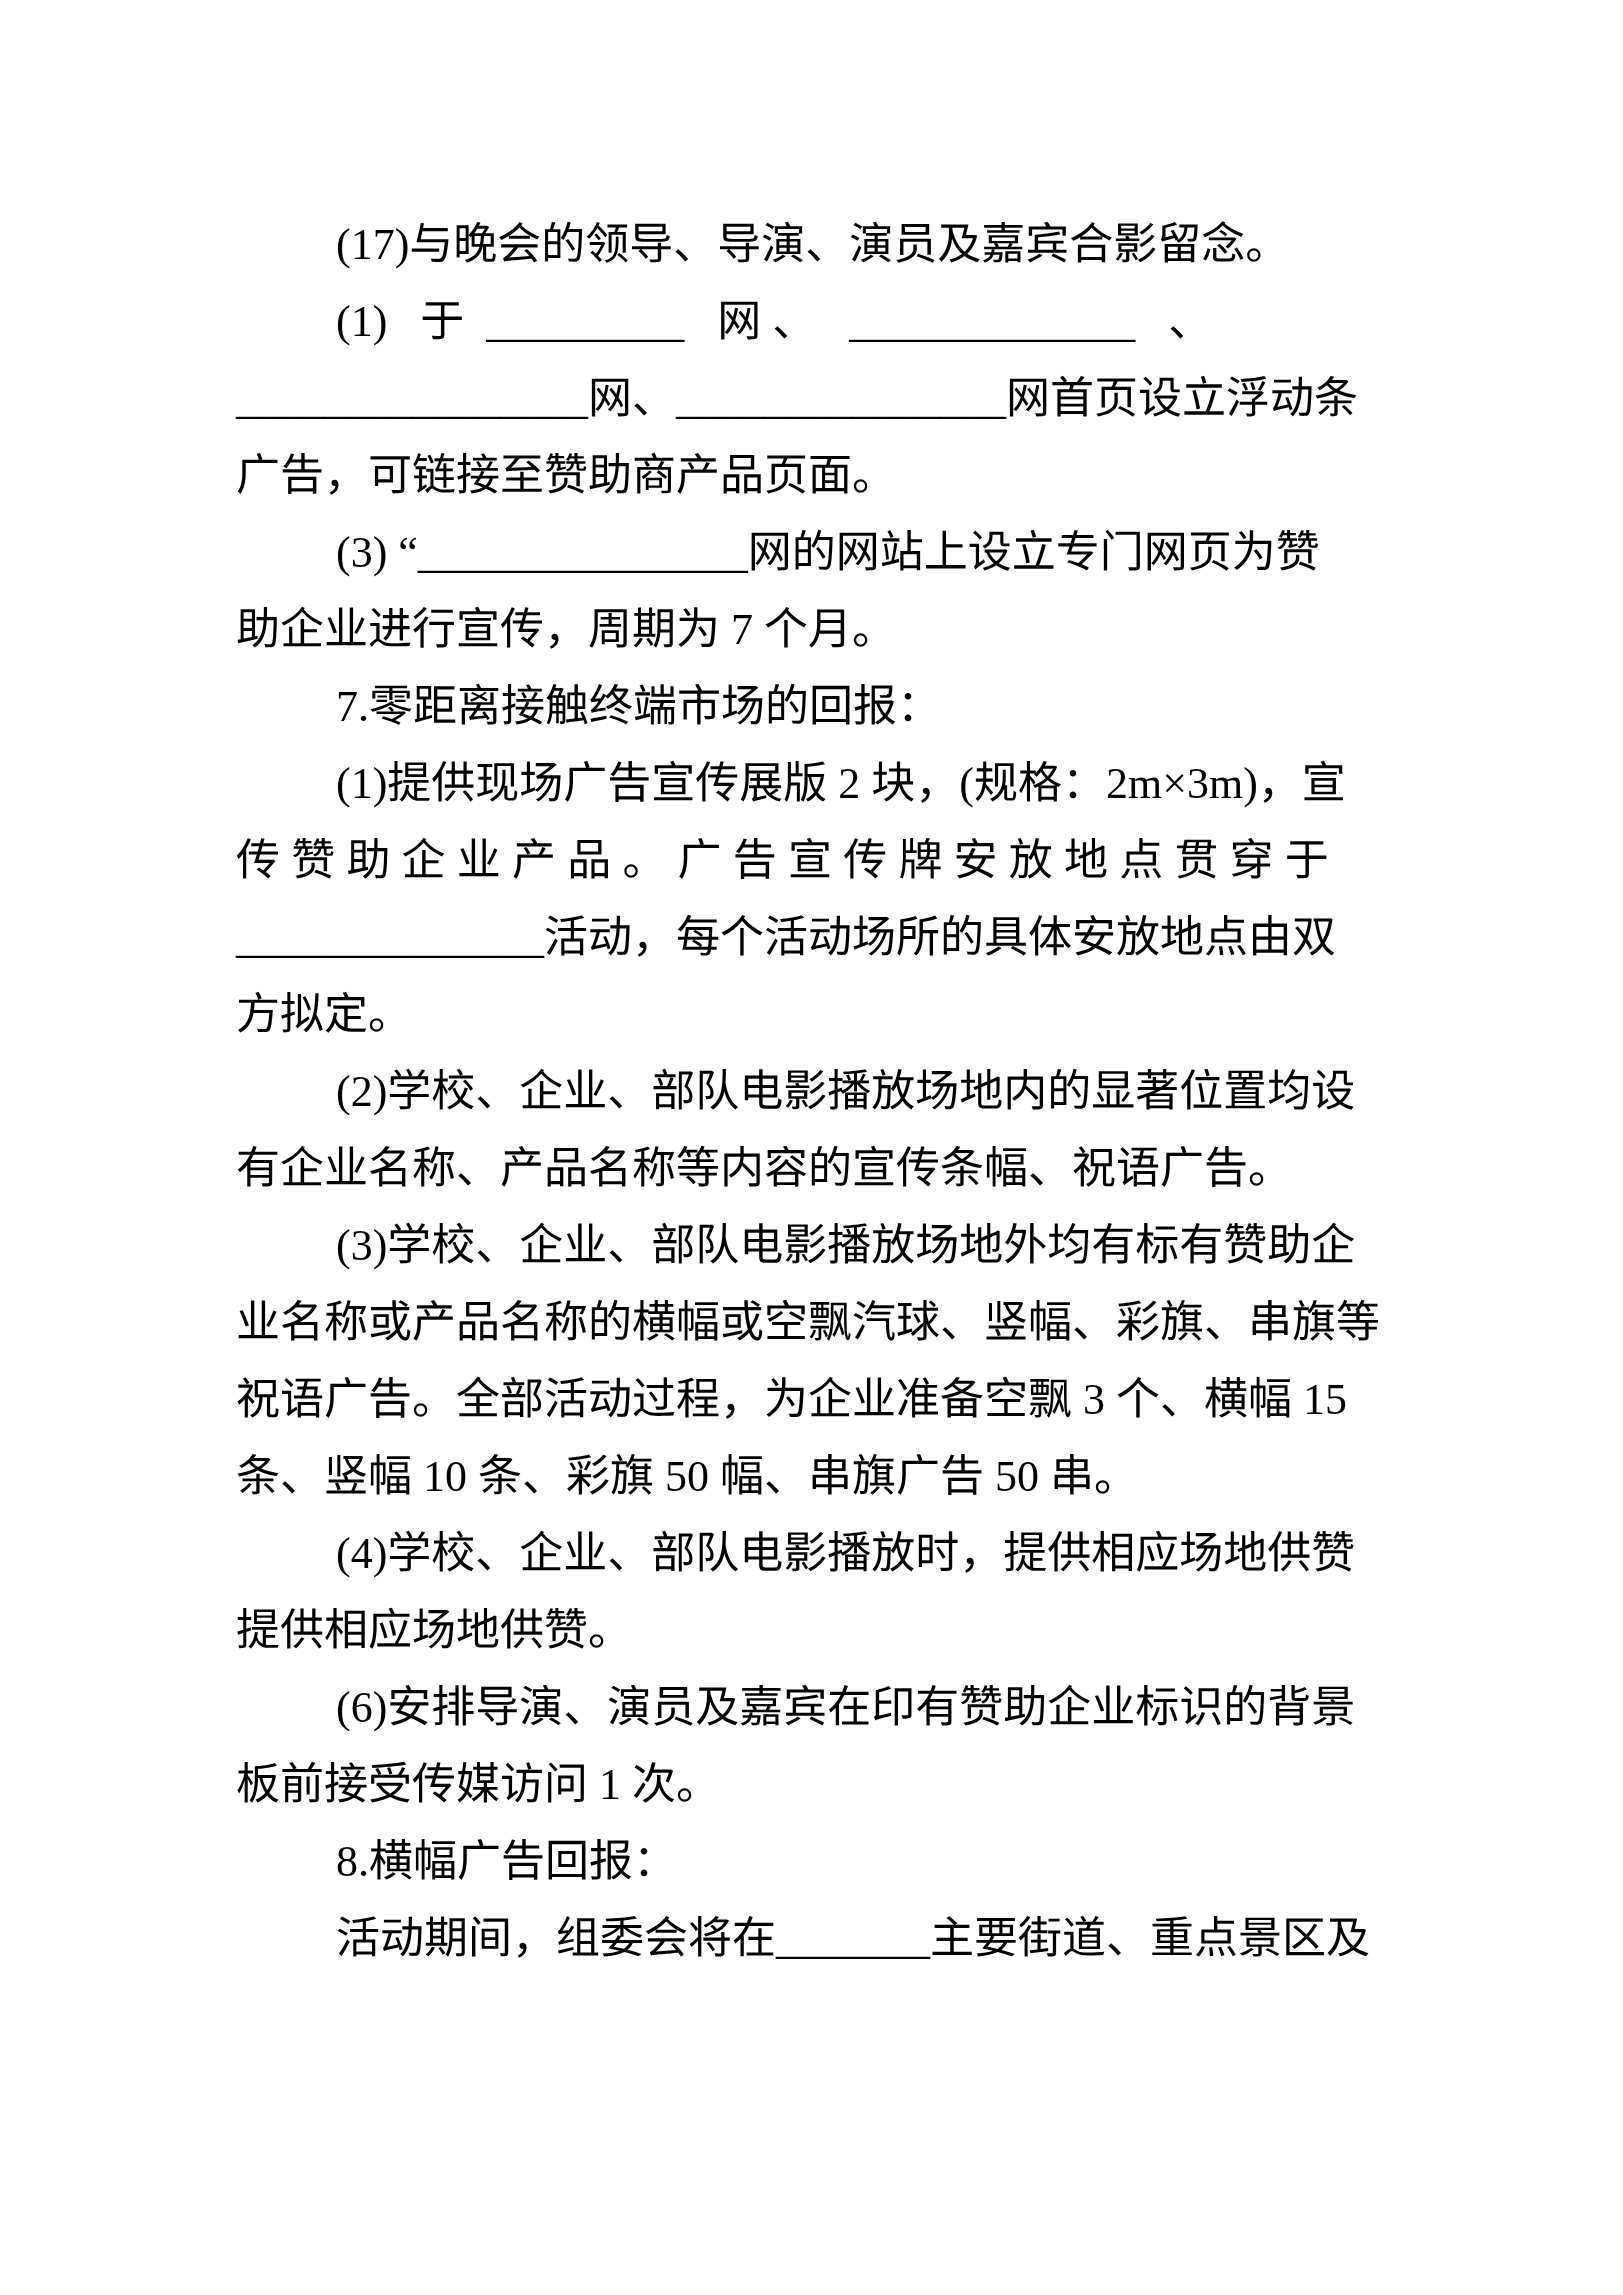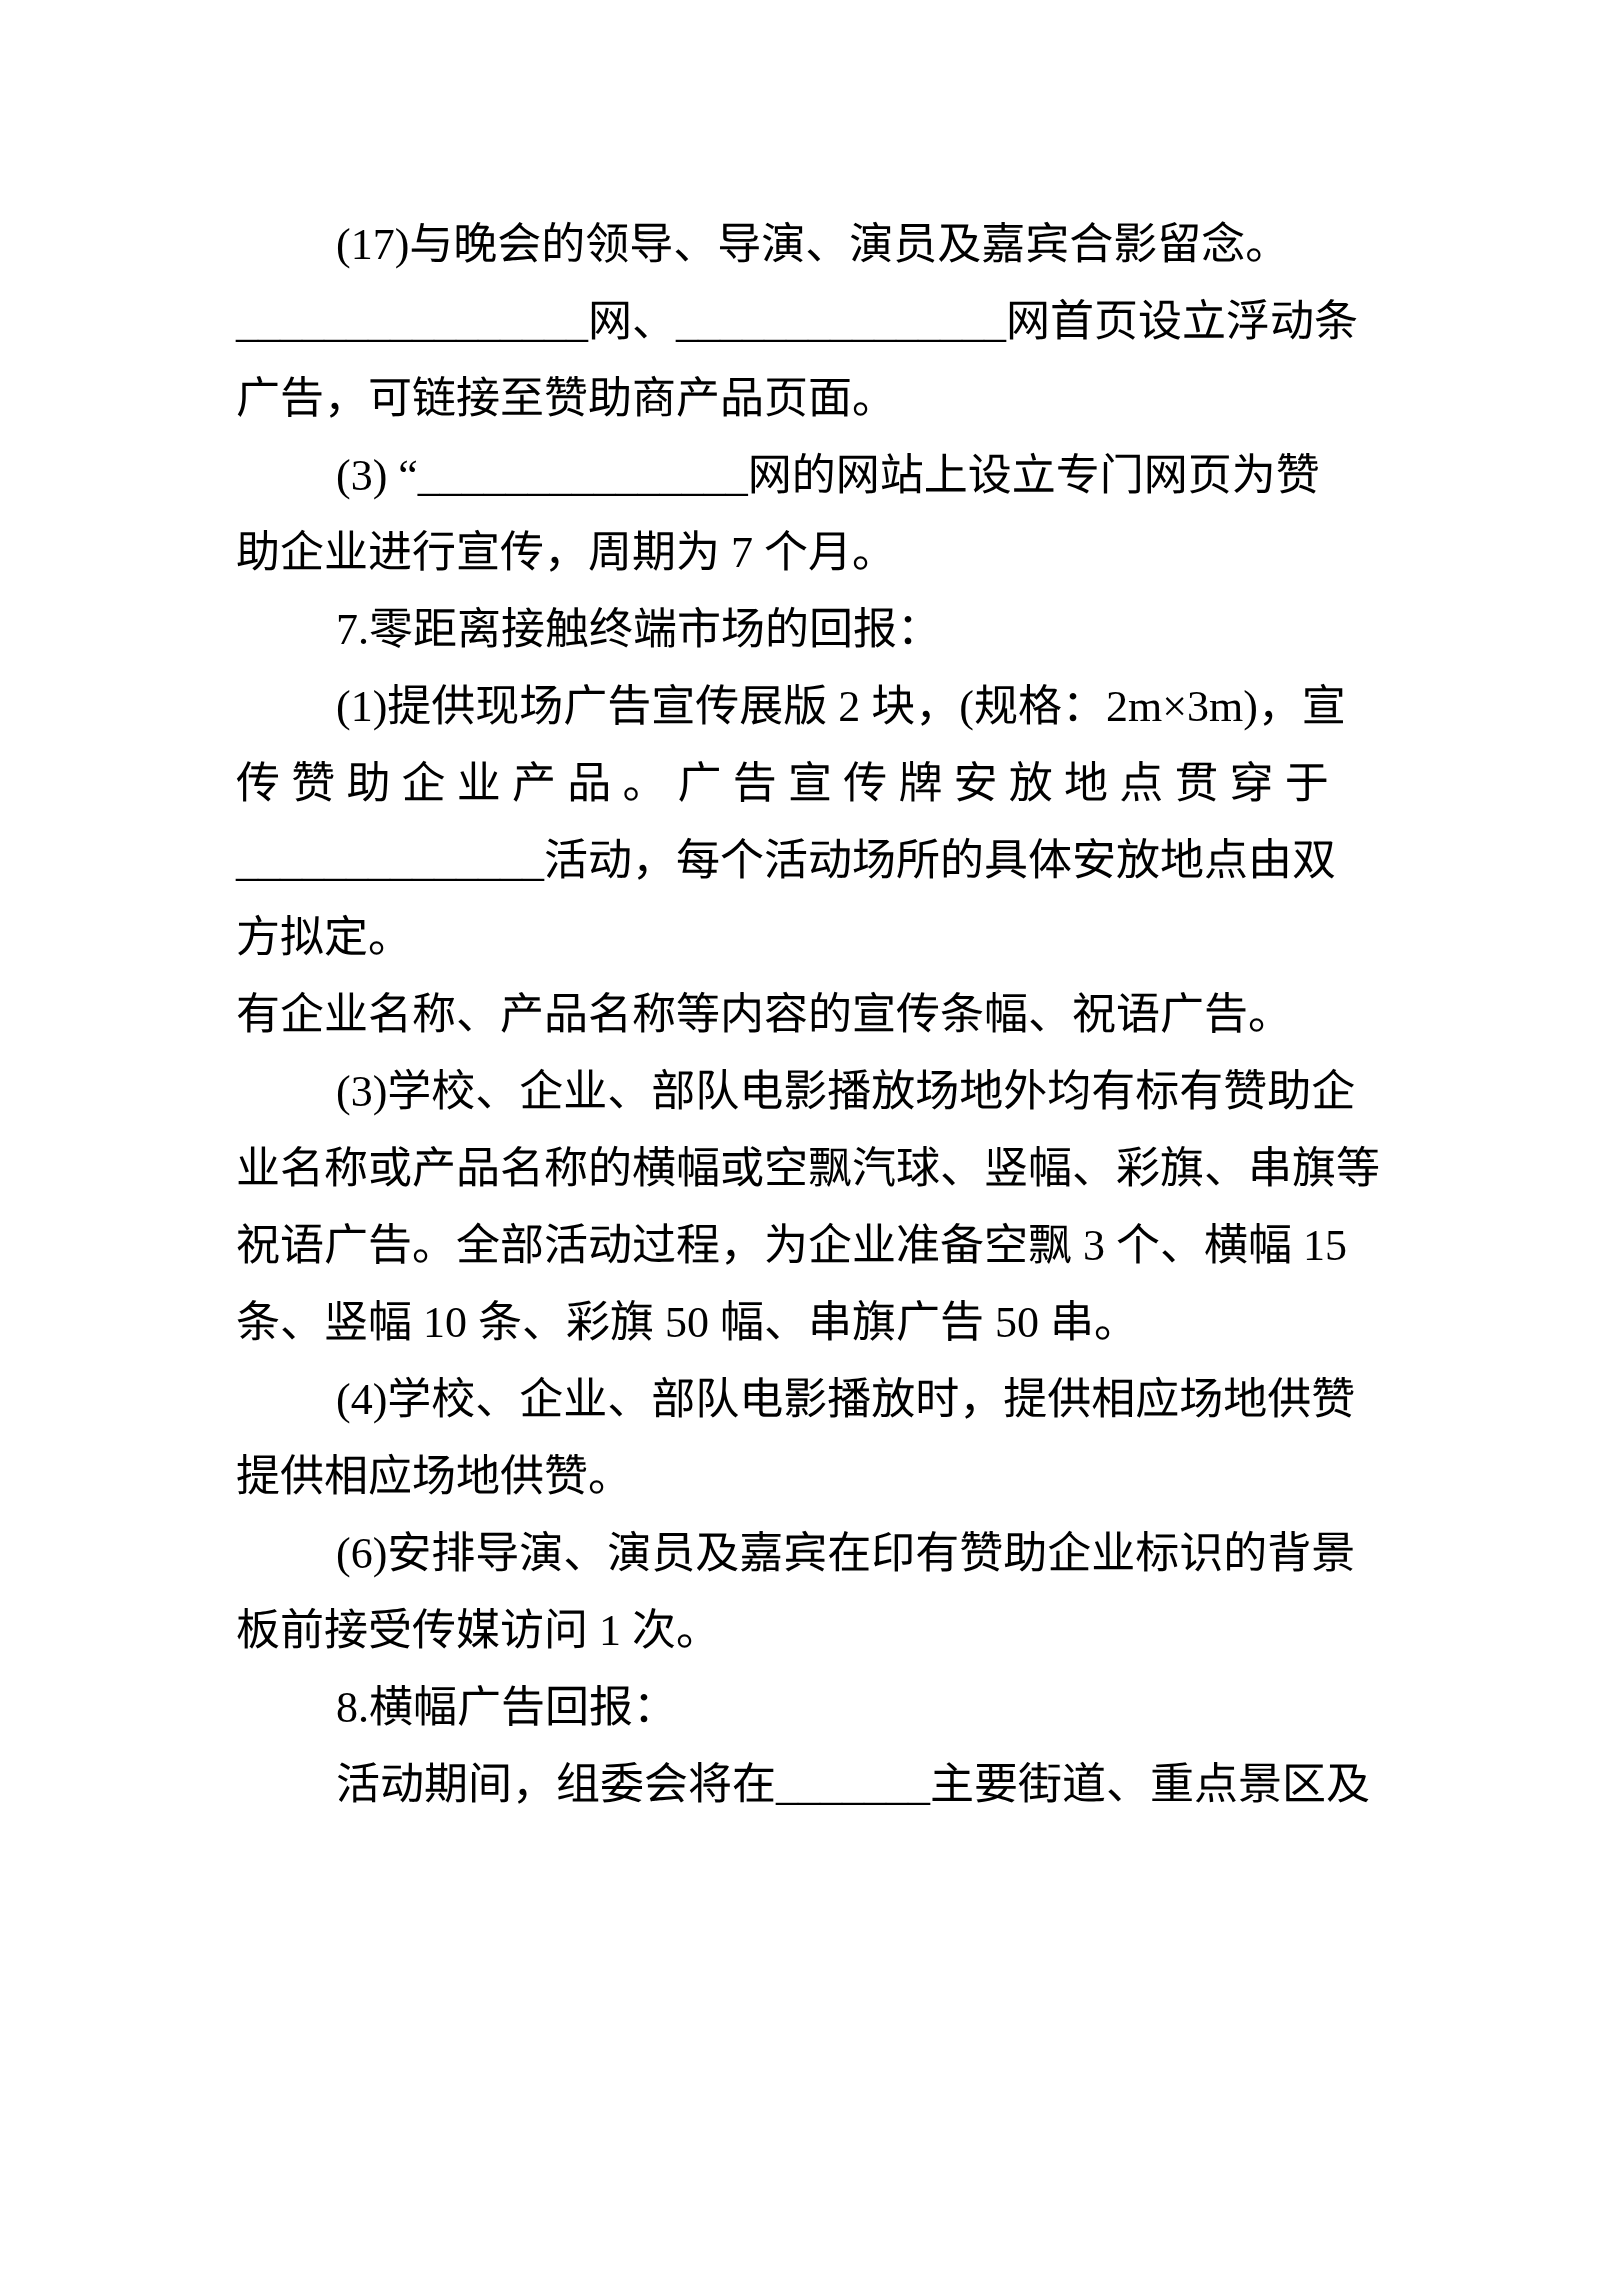--- a/index.html
+++ b/index.html
@@ -42,29 +42,31 @@
   
   .sp20 {
     letter-spacing: 11.2px;
   }
 </style>
 </head>
 <body>
 
 <div class="page">
   <div class="line indent">(17)与晚会的领导、导演、演员及嘉宾合影留念。</div>
+  <div class="line indent">(1)   于  _________   网 、   _____________   、</div>
   <div class="line">________________网、_______________网首页设立浮动条</div>
   <div class="line">广告，可链接至赞助商产品页面。</div>
   <div class="line indent">(3) “_______________网的网站上设立专门网页为赞</div>
   <div class="line">助企业进行宣传，周期为 7 个月。</div>
   <div class="line indent">7.零距离接触终端市场的回报：</div>
   <div class="line indent">(1)提供现场广告宣传展版 2 块，(规格：2m×3m)，宣</div>
   <div class="line sp20">传赞助企业产品。广告宣传牌安放地点贯穿于</div>
   <div class="line">______________活动，每个活动场所的具体安放地点由双</div>
   <div class="line">方拟定。</div>
+  <div class="line indent">(2)学校、企业、部队电影播放场地内的显著位置均设</div>
   <div class="line">有企业名称、产品名称等内容的宣传条幅、祝语广告。</div>
   <div class="line indent">(3)学校、企业、部队电影播放场地外均有标有赞助企</div>
   <div class="line">业名称或产品名称的横幅或空飘汽球、竖幅、彩旗、串旗等</div>
   <div class="line">祝语广告。全部活动过程，为企业准备空飘 3 个、横幅 15</div>
   <div class="line">条、竖幅 10 条、彩旗 50 幅、串旗广告 50 串。</div>
   <div class="line indent">(4)学校、企业、部队电影播放时，提供相应场地供赞</div>
   <div class="line">提供相应场地供赞。</div>
   <div class="line indent">(6)安排导演、演员及嘉宾在印有赞助企业标识的背景</div>
   <div class="line">板前接受传媒访问 1 次。</div>
   <div class="line indent">8.横幅广告回报：</div>

